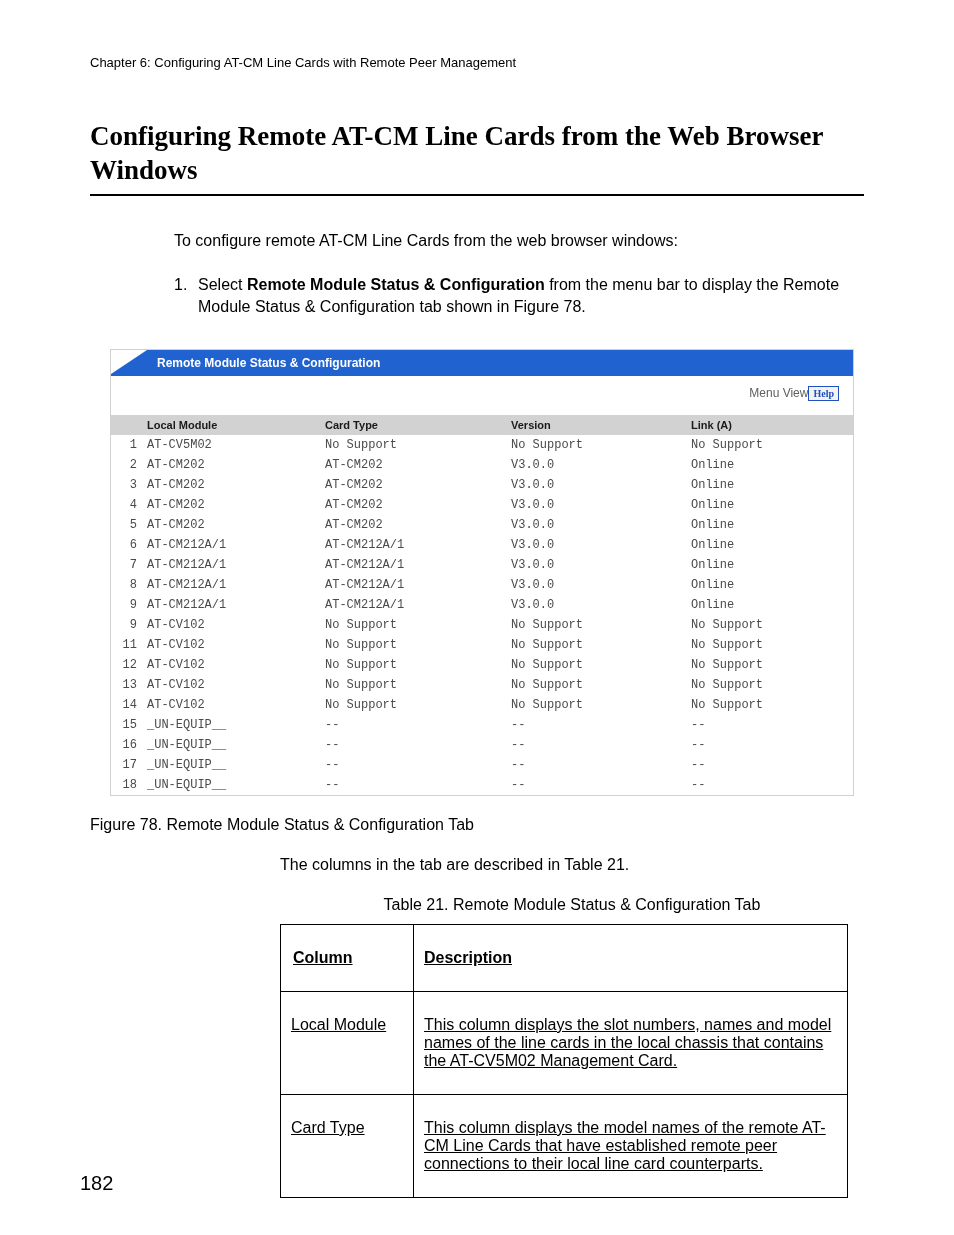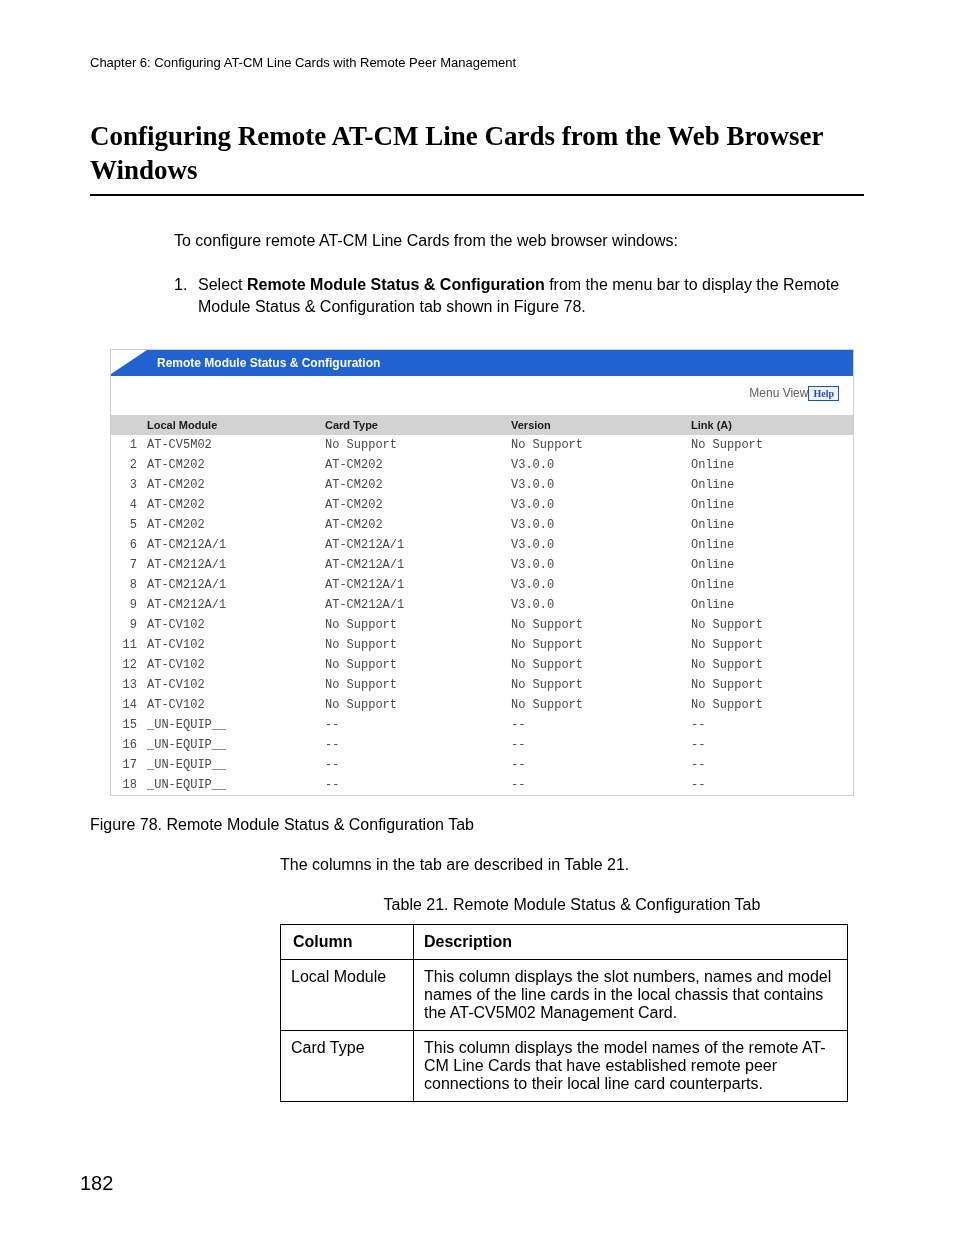--- a/index.html
+++ b/index.html
@@ -118,23 +118,24 @@
   .desc-p { margin: 16px 0 22px 0; margin-left: 190px; font-size: 16px;}
   .tbl-caption { text-align: center; font-size: 16px; margin: 0 0 10px 0; margin-left: 190px;}
   .info-table {
     border-collapse: collapse;
     margin-left: 190px;
     width: 568px;
     font-size: 16px;
   }
   .info-table th, .info-table td {
     border: 1px solid #000;
-    padding: 8px 10px;
+    padding: 24px 10px;
     text-align: left;
     vertical-align: top;
+    text-decoration: underline;
   }
   .info-table th { font-weight: bold; text-align: left;}
   .info-table th:first-child { text-align:left; padding-left:12px; width:110px;}
   .info-table td:first-child { width:110px; }
   .page-number {
     position: absolute;
     left: 80px;
     bottom: 40px;
     font-size: 20px;
   }

